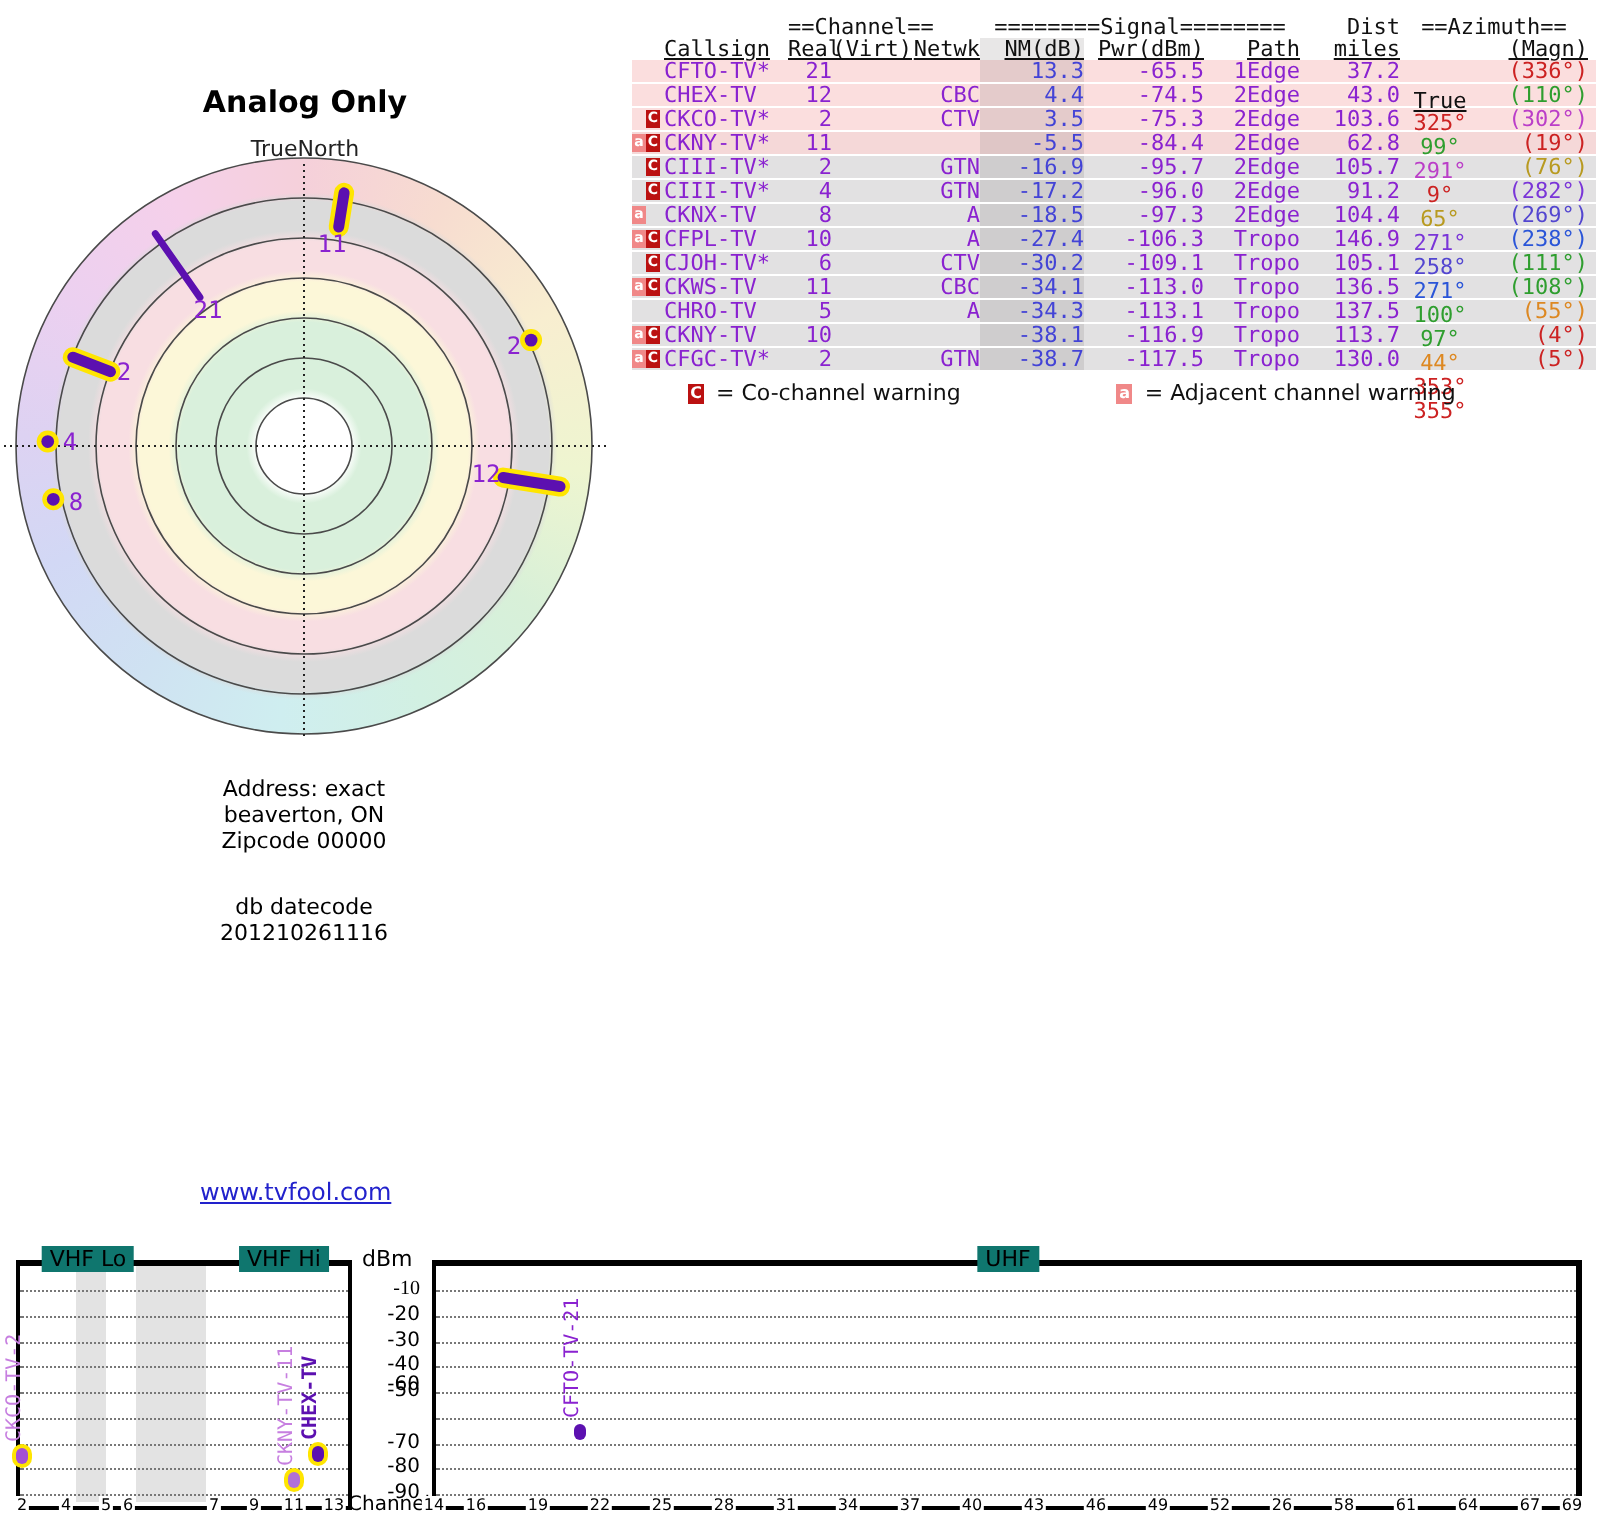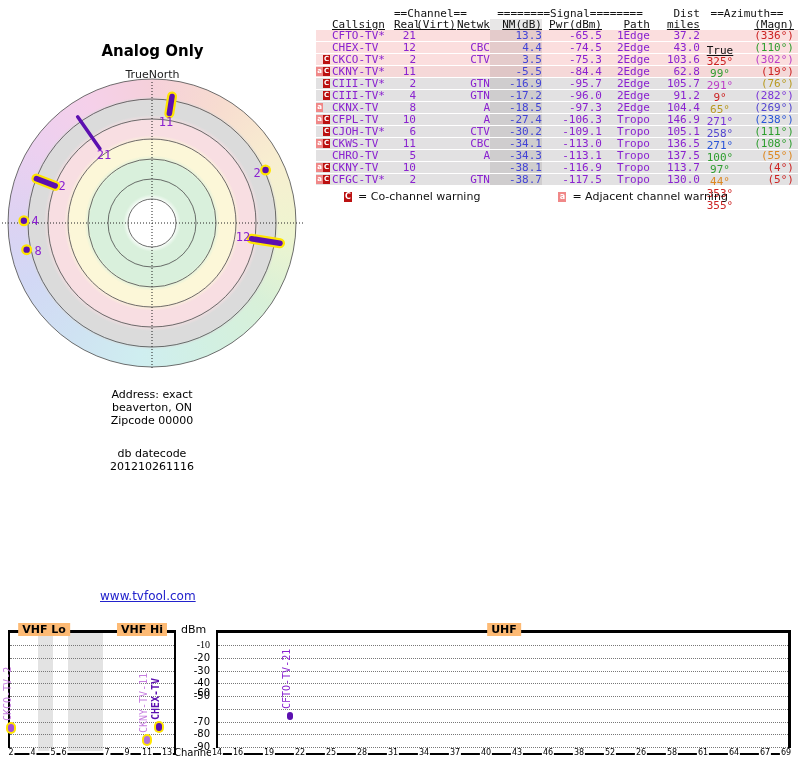--- a/index.html
+++ b/index.html
@@ -48,22 +48,22 @@
   #search .sc-gap{height:20px;}
   
   #site-link{left:100px;top:589px;font-size:12px;color:#2222cc;text-decoration:underline;}
   
   #spectrum{left:0;top:620px;width:800px;height:148px;font-family:"DejaVu Sans",sans-serif;}
   .specbox{position:absolute;top:10px;height:125px;border:2px solid #000;border-top-width:3px;box-sizing:border-box;background:#fff;}
   #vhf-box{left:8px;width:168px;}
   #uhf-box{left:216px;width:575px;border-right-width:3px;}
   .grid{position:absolute;left:0;right:0;height:0;border-top:1px dotted #777;}
   .grayband{position:absolute;top:0;height:118px;background:#e3e3e3;}
-  .bandlabel{position:absolute;top:3px;transform:translateX(-50%);background:#fdba74;padding:0 4px;
-             font-size:11px;font-weight:bold;color:#000;white-space:nowrap;}
+  .bandlabel{position:absolute;top:3px;transform:translateX(-50%);background:#0f766e;padding:0 4px;
+             font-size:11px;font-weight:normal;color:#000;white-space:nowrap;}
   #dbm-label{left:181px;top:3px;font-size:11px;color:#000;}
   .dbm-tick{position:absolute;left:178px;width:32px;text-align:right;font-size:10px;color:#000;}
   #channel-label{left:174px;top:127px;font-size:10px;color:#000;}
   .ctick{position:absolute;top:128px;transform:translateX(-50%);background:#fff;padding:0 1px;
          font-size:8px;color:#000;line-height:9px;}
   .smarker{position:absolute;width:6px;height:8px;border-radius:3px;}
   .smarker.yel{box-shadow:0 0 0 2px #ffe500;}
   .vlabel{position:absolute;font:10px "DejaVu Sans Mono",monospace;white-space:nowrap;
           transform-origin:0 0;transform:rotate(-90deg);}
 </style>
@@ -413,21 +413,21 @@
     <div class="ctick" style="left: 269px;">19</div>
     <div class="ctick" style="left: 300px;">22</div>
     <div class="ctick" style="left: 331px;">25</div>
     <div class="ctick" style="left: 362px;">28</div>
     <div class="ctick" style="left: 393px;">31</div>
     <div class="ctick" style="left: 424px;">34</div>
     <div class="ctick" style="left: 455px;">37</div>
     <div class="ctick" style="left: 486px;">40</div>
     <div class="ctick" style="left: 517px;">43</div>
     <div class="ctick" style="left: 548px;">46</div>
-    <div class="ctick" style="left: 579px;">38</div>
+    <div class="ctick" style="left: 579px;">49</div>
     <div class="ctick" style="left: 610px;">52</div>
     <div class="ctick" style="left: 641px;">26</div>
     <div class="ctick" style="left: 672px;">58</div>
     <div class="ctick" style="left: 703px;">61</div>
     <div class="ctick" style="left: 734px;">64</div>
     <div class="ctick" style="left: 765px;">67</div>
     <div class="ctick" style="left: 786px;">69</div>
     <div class="smarker yel" style="left: 8px; top: 104.257px; background: rgb(163, 79, 214);"></div>
     <div class="vlabel" style="left: 2px; top: 101.257px; color: rgb(199, 127, 224);">CKCO-TV-2</div>
     <div class="smarker yel" style="left: 144px; top: 115.86px; background: rgb(176, 112, 216);"></div>

